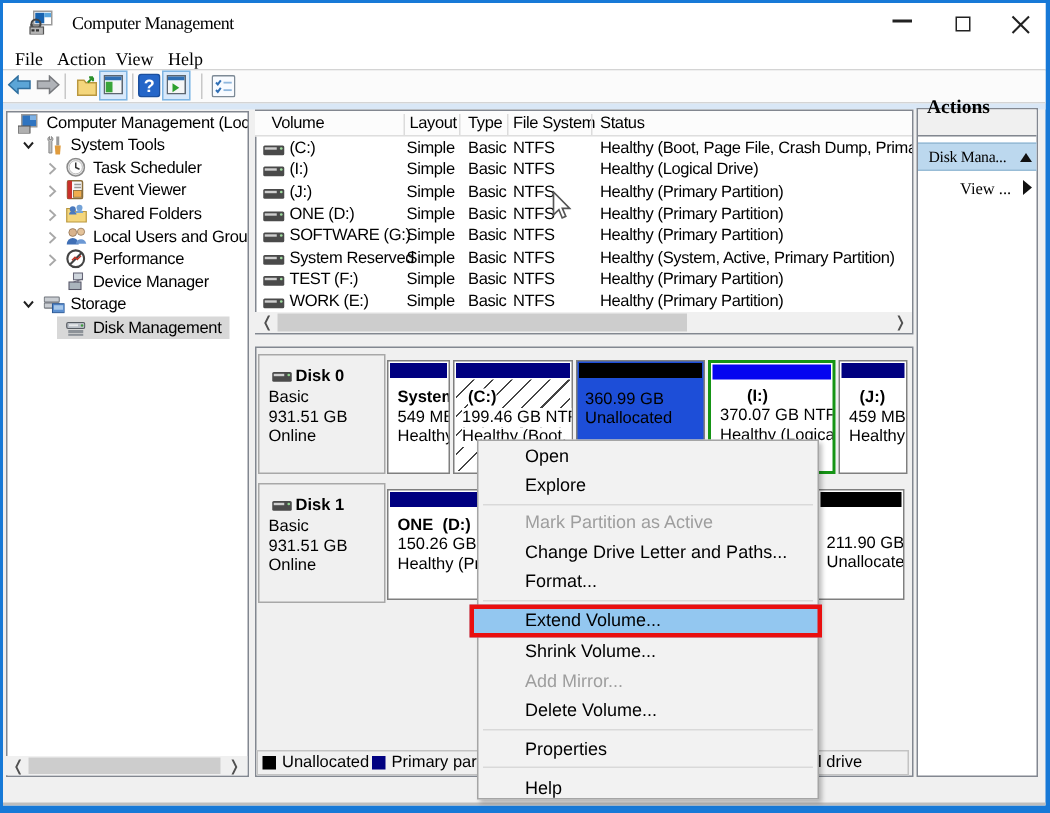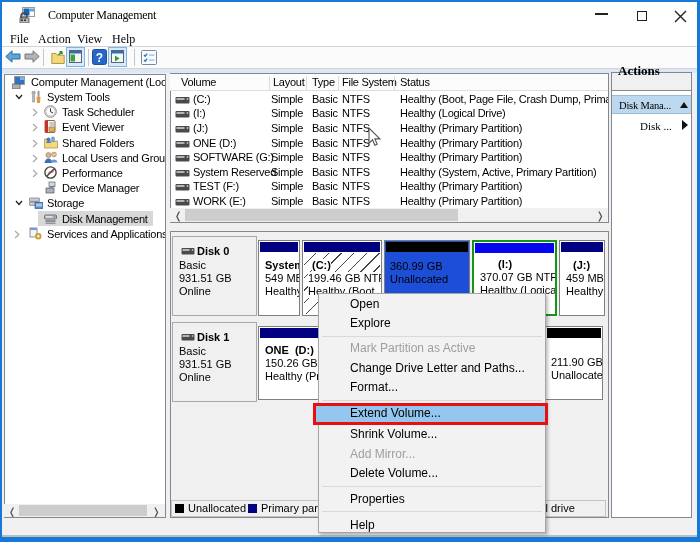--- a/index.html
+++ b/index.html
@@ -202,32 +202,20 @@
       <span style="position:absolute;left:34px;top:-1px;width:115px;height:15px;background:#d8d8d8;"></span>
       <svg style="position:absolute;left:40px;top:0px" width="13" height="13" viewBox="0 0 13 13">
         <rect x="0.5" y="3" width="12" height="4" rx="1" fill="#b9bec5" stroke="#565b61" stroke-width="0.8"></rect>
         <rect x="2" y="4.2" width="6" height="1.3" fill="#e8eaec"></rect>
         <circle cx="10.7" cy="5" r="0.8" fill="#3d9b3d"></circle>
         <rect x="1.5" y="8" width="10" height="2" fill="#8d9298"></rect>
         <rect x="1.5" y="10.5" width="10" height="1.4" fill="#8d9298"></rect>
       </svg>
       <span style="position:absolute;left:58px;top:1px;">Disk Management</span>
     </div>
-    <div style="position: absolute; left: 0px; top: 152.7px; width: 200px; height: 15px;">
-      <svg style="position:absolute;left:10px;top:3px" width="6" height="9" viewBox="0 0 6 9">
-        <path d="M1,1 L4.8,4.5 L1,8" stroke="#a8a8a8" stroke-width="1.2" fill="none"></path>
-      </svg>
-      <svg style="position:absolute;left:25px;top:0px" width="13" height="13" viewBox="0 0 13 13">
-        <rect x="1" y="1" width="7" height="9" fill="#f4f4f4" stroke="#777" stroke-width="0.8"></rect>
-        <rect x="1" y="1" width="7" height="2" fill="#6f9fd8"></rect>
-        <circle cx="9.3" cy="9.3" r="3.2" fill="#c9a13b"></circle>
-        <circle cx="9.3" cy="9.3" r="1.2" fill="#f4f4f4"></circle>
-      </svg>
-      <span style="position:absolute;left:43px;top:1px;">Services and Applications</span>
-    </div>
     <div style="position: absolute; left: 0px; top: 430px; width: 161px; height: 13px; background: rgb(240, 240, 240);">
       <span style="position:absolute;left:4px;top:1px;color:#505050;font-size:10px;">❬</span>
       <span style="position:absolute;left:148px;top:1px;color:#505050;font-size:10px;">❭</span>
       <span style="position:absolute;left:15px;top:1px;width:128px;height:11px;background:#cdcdcd;"></span>
     </div>
   </div>
 
 <div class="abs" style="left:170px;top:73px;width:439px;height:150px;background:#fff;border:1px solid #828790;"></div>
 <div id="list" class="abs" style="left:170px;top:73px;width:438px;height:149px;overflow:hidden;">
     <div style="position: absolute; left: 0px; top: 1px; width: 438px; height: 17px; background: rgb(252, 252, 252); border-bottom: 1px solid rgb(222, 222, 222);">
@@ -428,21 +416,21 @@
   </div>
 
 <div class="abs" style="left:611px;top:72px;width:81px;height:446px;background:#fff;border:1px solid #828790;"></div>
 <div class="abs" style="left:612px;top:73px;width:79px;height:18px;background:#f0f0f0;border-bottom:1px solid #828790;"></div>
 <div class="txt" style="left:618px;top:64px;font-weight:bold;font-size:13px;">Actions</div>
 <div class="abs" style="left:612px;top:95px;width:79px;height:19px;background:#bcd8ee;border-top:1px solid #98bcd6;border-bottom:1px solid #98bcd6;"></div>
 <div class="txt" style="left:619px;top:99px;font-size:10.5px;letter-spacing:-0.2px;">Disk Mana...</div>
 <svg class="abs" style="left:680px;top:101.5px;" width="8" height="6" viewBox="0 0 8 6">
     <path d="M4,0 L8,6 L0,6 Z" fill="#111"></path>
   </svg>
-<div class="txt" style="left:640px;top:119px;font-size:11px;">Disk ...</div>
+<div class="txt" style="left:640px;top:119px;font-size:11px;">View ...</div>
 <svg class="abs" style="left:682px;top:120px;" width="6" height="10" viewBox="0 0 6 10">
     <path d="M0,0 L6,5 L0,10 Z" fill="#111"></path>
   </svg>
 
 <div id="menu" class="abs" style="left:318px;top:293px;width:228px;height:240px;background:#f2f2f2;border:1px solid #a5a5a5;box-shadow:2px 2px 3px rgba(0,0,0,0.25);">
     <span style="position:absolute;left:31px;top:2.5px;white-space:nowrap;">Open</span>
     <span style="position:absolute;left:31px;top:22px;white-space:nowrap;">Explore</span>
     <span style="position:absolute;left:3px;right:3px;top:41.5px;height:1px;background:#d9d9d9;"></span>
     <span style="position:absolute;left:31px;top:47px;color:#9e9e9e;white-space:nowrap;">Mark Partition as Active</span>
     <span style="position:absolute;left:31px;top:66.5px;white-space:nowrap;">Change Drive Letter and Paths...</span>

